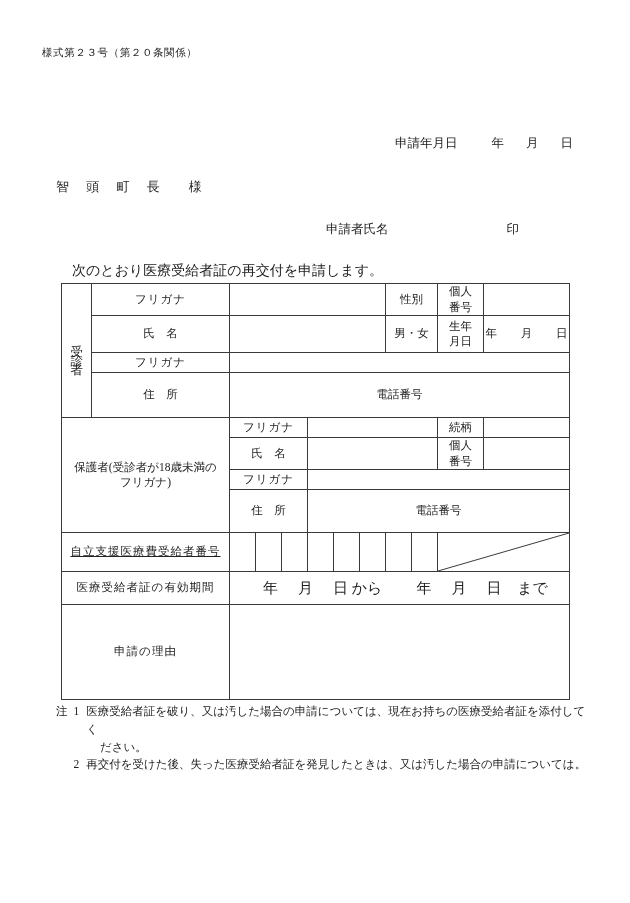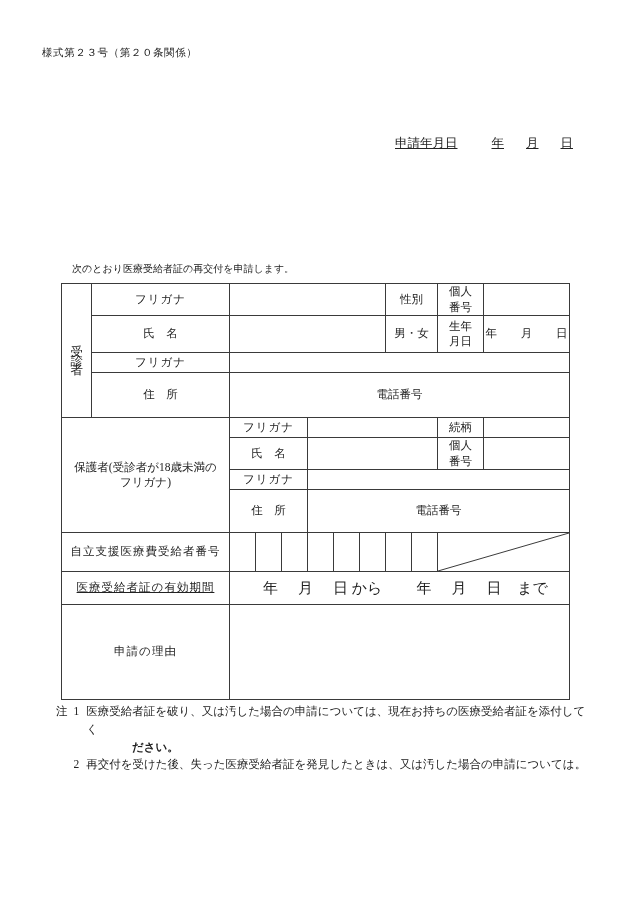--- a/index.html
+++ b/index.html
@@ -40,21 +40,20 @@
     text-align: center;
     font-size: 14.5px;
     letter-spacing: 1.2px;
   }
   .date-line {
     position: absolute;
     left: 395px;
     top: 135px;
     font-size: 12.5px;
     white-space: nowrap;
-    text-decoration: underline;
   }
   .date-line .gap-a { display: inline-block; width: 34px; }
   .date-line .gap-b { display: inline-block; width: 22px; }
   .date-line .gap-c { display: inline-block; width: 22px; }
 
   .addressee {
     position: absolute;
     left: 56px;
     top: 178px;
     font-size: 13px;
@@ -69,21 +68,21 @@
     top: 221px;
     font-size: 12.5px;
     white-space: nowrap;
   }
   .applicant .seal { margin-left: 118px; }
 
   .intro {
     position: absolute;
     left: 72px;
     top: 262px;
-    font-size: 10px;
+    font-size: 14px;
     white-space: nowrap;
   }
 
   
   .tbl-wrap {
     position: absolute;
     left: 61px;
     top: 283px;
     width: 508px;
   }
@@ -162,37 +161,42 @@
     white-space: nowrap;
     margin-right: 6px;
   }
   .note-num {
     flex: 0 0 auto;
     white-space: nowrap;
     margin-right: 7px;
   }
   .note-body { flex: 1 1 auto; }
   .note-cont {
-    margin-left: 76px;
-    font-weight: bold;
+    margin-left: 44px;
   }
 </style>
 </head>
 <body>
 
 <div class="page">
 
   <div class="form-no">様式第２３号（第２０条関係）</div>
 
 
   <div class="date-line">
     <span>申請年月日</span><span class="gap-a"></span><span>年</span><span class="gap-b"></span><span>月</span><span class="gap-c"></span><span>日</span>
   </div>
 
-
+  <div class="addressee">
+    <span class="town">智 頭 町 長</span><span class="sama">様</span>
+  </div>
+
+  <div class="applicant">
+    <span>申請者氏名</span><span class="seal">印</span>
+  </div>
 
   <div class="intro">次のとおり医療受給者証の再交付を申請します。</div>
 
   <div class="tbl-wrap">
     <table class="form">
       <colgroup>
         <col style="width:30px">
         <col style="width:26px">
         <col style="width:112px">
         <col style="width:26px">
@@ -279,38 +283,38 @@
       </tr>
 
       <tr>
         <td colspan="3" class="name-sp" style="height:42px;">住　所</td>
         <td colspan="8" class="tel-cell">
           <span>電話番号</span>
         </td>
       </tr>
 
       <tr>
-        <td colspan="3" class="reason-label" style="height:38px;">自立支援医療費受給者番号</td>
+        <td colspan="3" class="reason-label" style="height:38px;text-decoration:underline;">自立支援医療費受給者番号</td>
         <td></td>
         <td></td>
         <td></td>
         <td></td>
         <td></td>
         <td></td>
         <td></td>
         <td class="numbox-dotted-left"></td>
         <td colspan="3" class="slash-cell">
           <svg class="slash" viewBox="0 0 132 38" preserveAspectRatio="none">
             <line x1="0" y1="38" x2="132" y2="0" stroke="#3a3a3a" stroke-width="1"></line>
           </svg>
         </td>
       </tr>
 
       <tr class="period-row">
-        <td colspan="3" class="reason-label" style="height:32px;text-decoration:underline;">医療受給者証の有効期間</td>
+        <td colspan="3" class="reason-label" style="height:32px;">医療受給者証の有効期間</td>
         <td colspan="11" class="period-val">
           <span class="g3"></span>
           <span>年</span><span class="g1"></span><span>月</span><span class="g2"></span><span>日</span>
           <span>から</span><span class="g4"></span><span>年</span><span class="g1"></span><span>月</span><span class="g2"></span><span>日</span>
           <span style="display:inline-block;width:12px"></span><span>まで</span>
         </td>
       </tr>
 
       <tr>
         <td colspan="3" class="reason-label" style="height:94px;text-align:center;">申請の理由</td>

